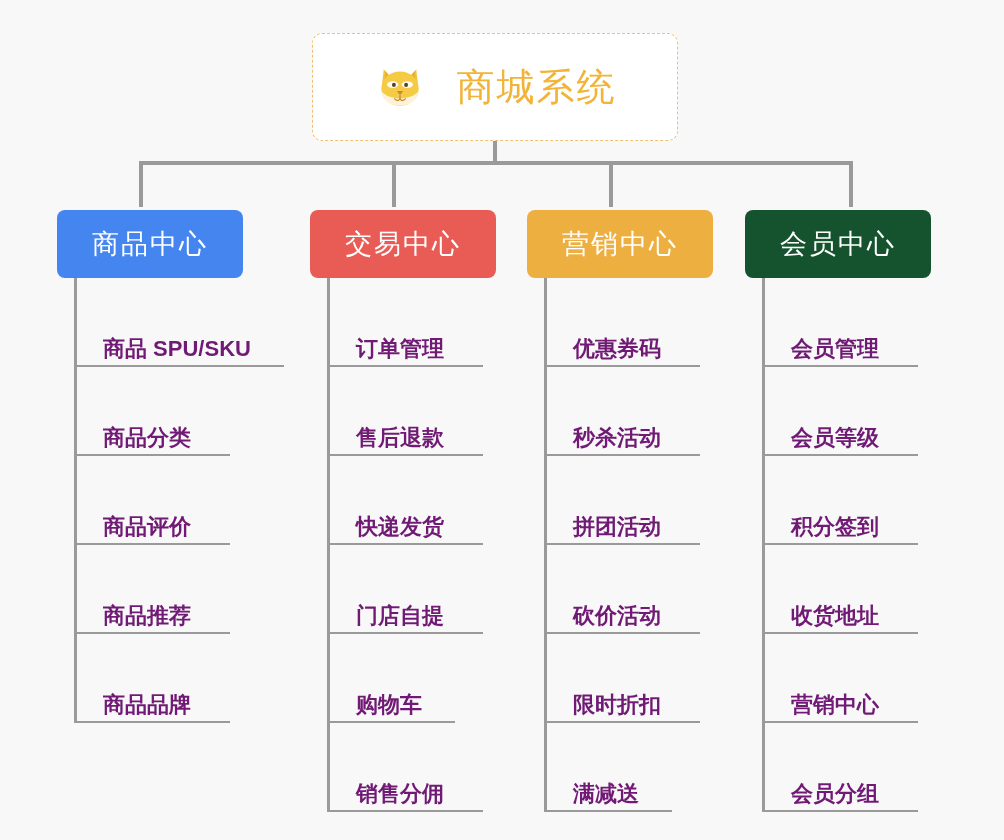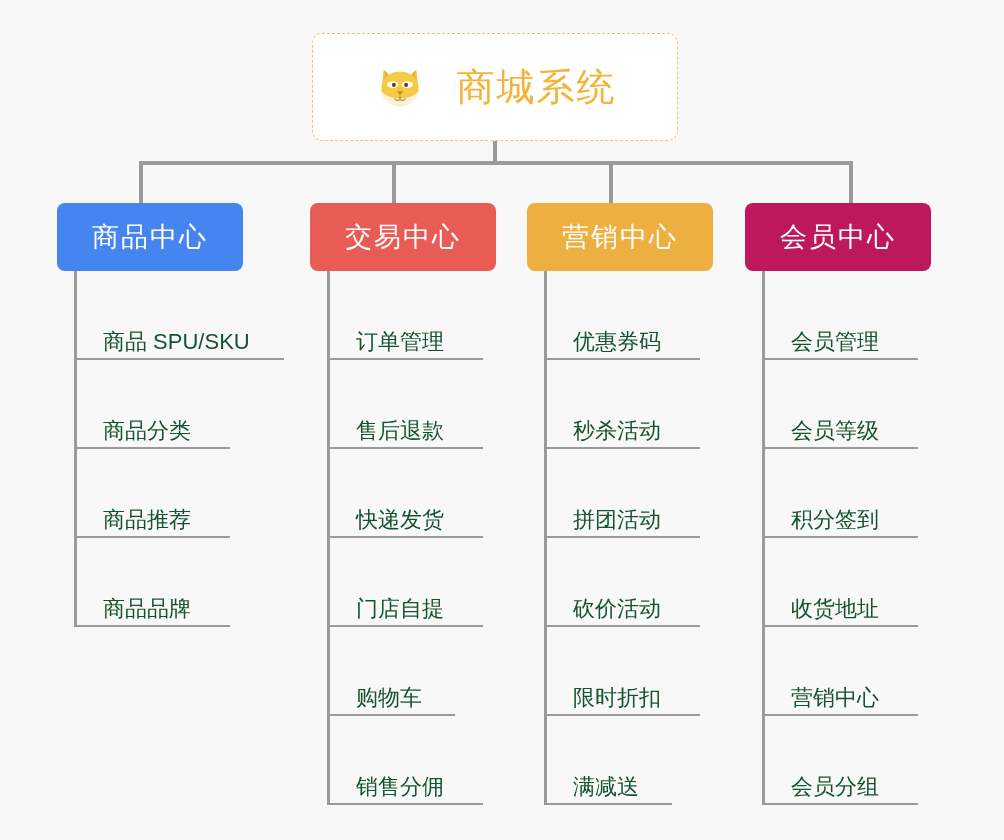--- a/index.html
+++ b/index.html
@@ -55,21 +55,21 @@
   .conn {
     position: absolute;
     background: #9a9a9a;
   }
   .conn-v { width: 4px; }
   .conn-h { height: 4px; }
 
   
   .column {
     position: absolute;
-    top: 203px;
+    top: 210px;
   }
   .cat-header {
     position: relative;
     width: 186px;
     height: 68px;
     border-radius: 8px;
     display: flex;
     align-items: center;
     justify-content: center;
     color: #ffffff;
@@ -91,23 +91,24 @@
     height: 89px;
     box-sizing: border-box;
     display: flex;
     align-items: flex-end;
   }
   .leaf-label {
     display: inline-block;
     margin-left: 26px;
     padding-bottom: 6px;
     font-size: 22px;
-    color: #14532d;
+    color: #701a75;
     white-space: nowrap;
     line-height: 1.1;
+    font-weight: bold;
   }
   .leaf-underline {
     position: absolute;
     left: -3px;
     bottom: 0;
     height: 2px;
     background: #9a9a9a;
   }
   
   .u-wide  { width: 210px; }
@@ -158,20 +159,24 @@
     <div class="branch">
         <div class="leaf">
           <span class="leaf-label">商品 SPU/SKU</span>
           <span class="leaf-underline u-wide"></span>
         </div>
         <div class="leaf">
           <span class="leaf-label">商品分类</span>
           <span class="leaf-underline u-med"></span>
         </div>
         <div class="leaf">
+          <span class="leaf-label">商品评价</span>
+          <span class="leaf-underline u-med"></span>
+        </div>
+        <div class="leaf">
           <span class="leaf-label">商品推荐</span>
           <span class="leaf-underline u-med"></span>
         </div>
         <div class="leaf">
           <span class="leaf-label">商品品牌</span>
           <span class="leaf-underline u-med"></span>
         </div>
       </div>
   </div>
 
@@ -229,21 +234,21 @@
           <span class="leaf-underline u-narrow"></span>
         </div>
         <div class="leaf">
           <span class="leaf-label">销售分佣</span>
           <span class="leaf-underline u-med"></span>
         </div>
       </div>
   </div>
 
   <div class="column col4">
-    <div class="cat-header" style="background: #be185d;">会员中心</div>
+    <div class="cat-header" style="background: #14532d;">会员中心</div>
     <div class="branch">
         <div class="leaf">
           <span class="leaf-label">会员管理</span>
           <span class="leaf-underline u-med"></span>
         </div>
         <div class="leaf">
           <span class="leaf-label">会员等级</span>
           <span class="leaf-underline u-med"></span>
         </div>
         <div class="leaf">

